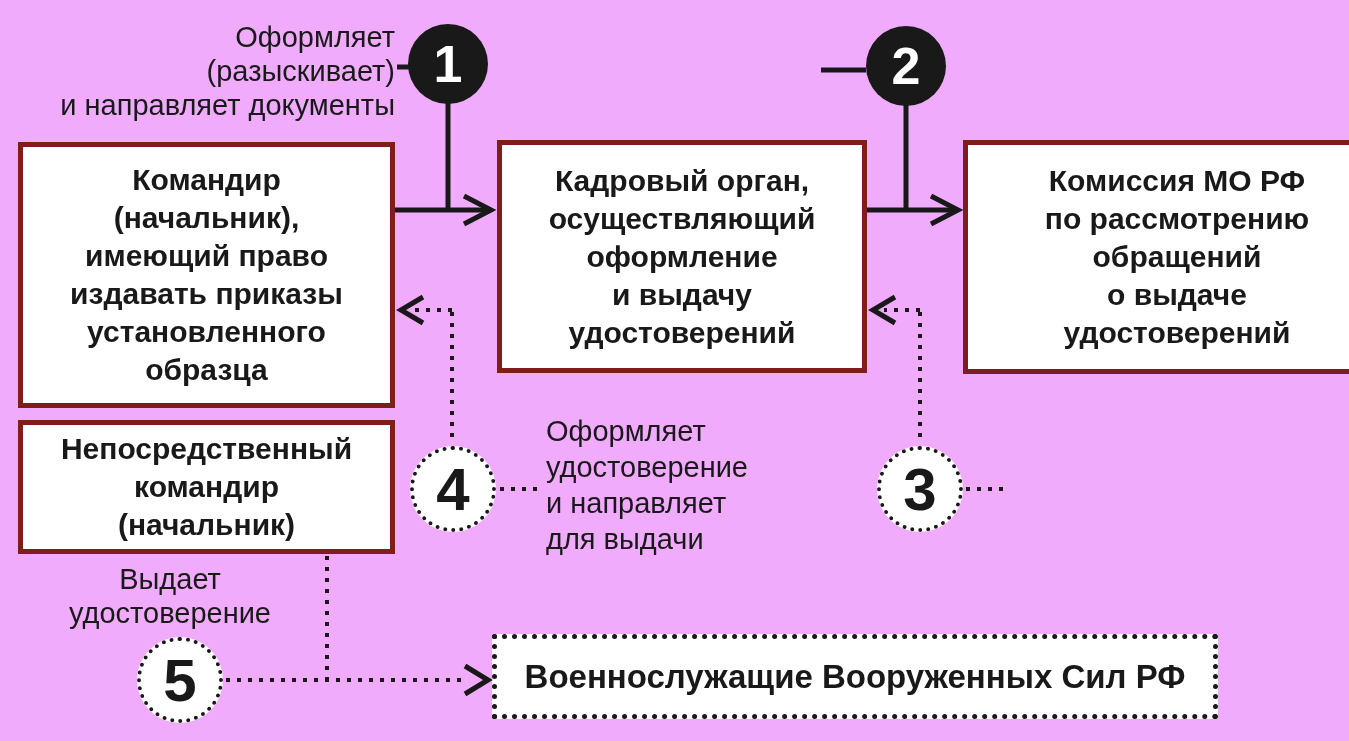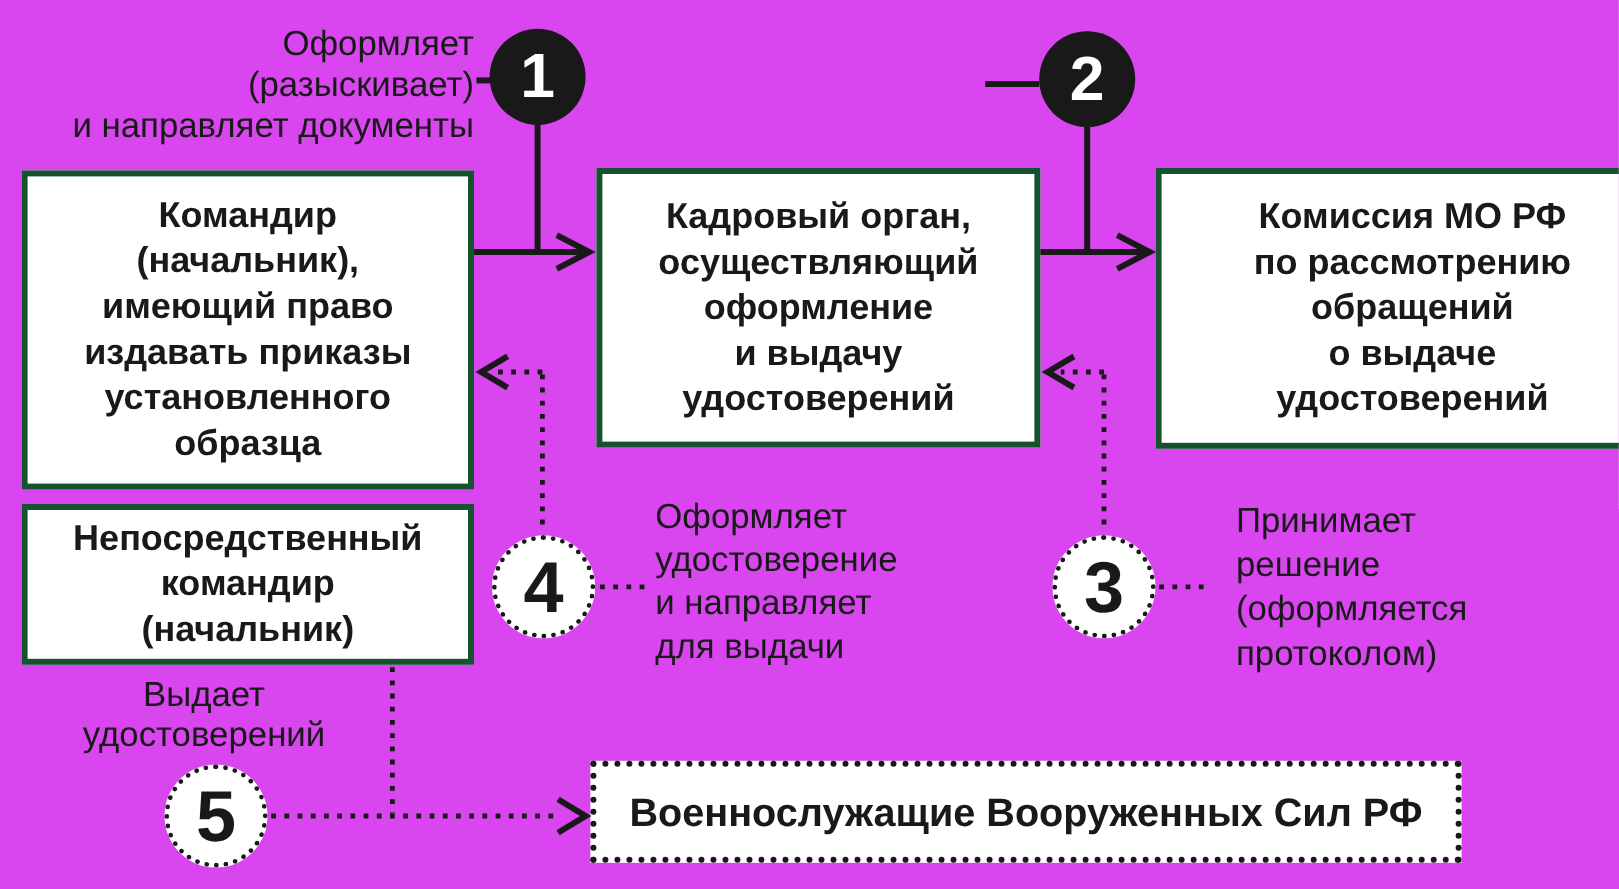--- a/index.html
+++ b/index.html
@@ -3,32 +3,32 @@
 <meta charset="utf-8">
 <style>
   html,body{margin:0;padding:0;}
   body{
     font-family:"Liberation Sans", sans-serif;
     background:#ffffff;
   }
   .canvas{
     position:relative;
     width:1349px;height:741px;
-    background:#d946ef;
+    background:#f0abfc;
     overflow:hidden;
     color:#191919;
   }
   .connectors{
     position:absolute;left:0;top:0;width:1349px;height:741px;
     z-index:2;pointer-events:none;
   }
   .box{
     position:absolute;
     background:#ffffff;
-    border:5px solid #14532d;
+    border:5px solid #7f1d1d;
     box-sizing:border-box;
     display:flex;align-items:center;justify-content:center;
     text-align:center;
     font-weight:700;
     font-size:30px;line-height:38px;
     z-index:1;
     white-space:pre-line;
   }
   .box.dotted{border:5px dotted #191919;}
   .badge{
@@ -110,27 +110,23 @@
   <div class="note r" style="left:0px;top:20px;width:395px;">Оформляет
 (разыскивает)
 и направляет документы</div>
 
 
   <div class="note" style="left:546px;top:413px;width:290px;line-height:36px;">Оформляет
 удостоверение
 и направляет
 для выдачи</div>
 
-  <div class="note" style="left:1030px;top:416px;width:300px;line-height:37px;">Принимает
-решение
-(оформляется
-протоколом)</div>
 
   <div class="note c" style="left:35px;top:562px;width:270px;">Выдает
-удостоверений</div>
+удостоверение</div>
 
   <div class="badge solid" style="left:408px;top:24px;">
     <span>1</span>
   </div>
   <div class="badge solid" style="left:866px;top:26px;">
     <span>2</span>
   </div>
   <div class="badge dotted" style="left:410px;top:446px;">
     <span>4</span>
   </div>

